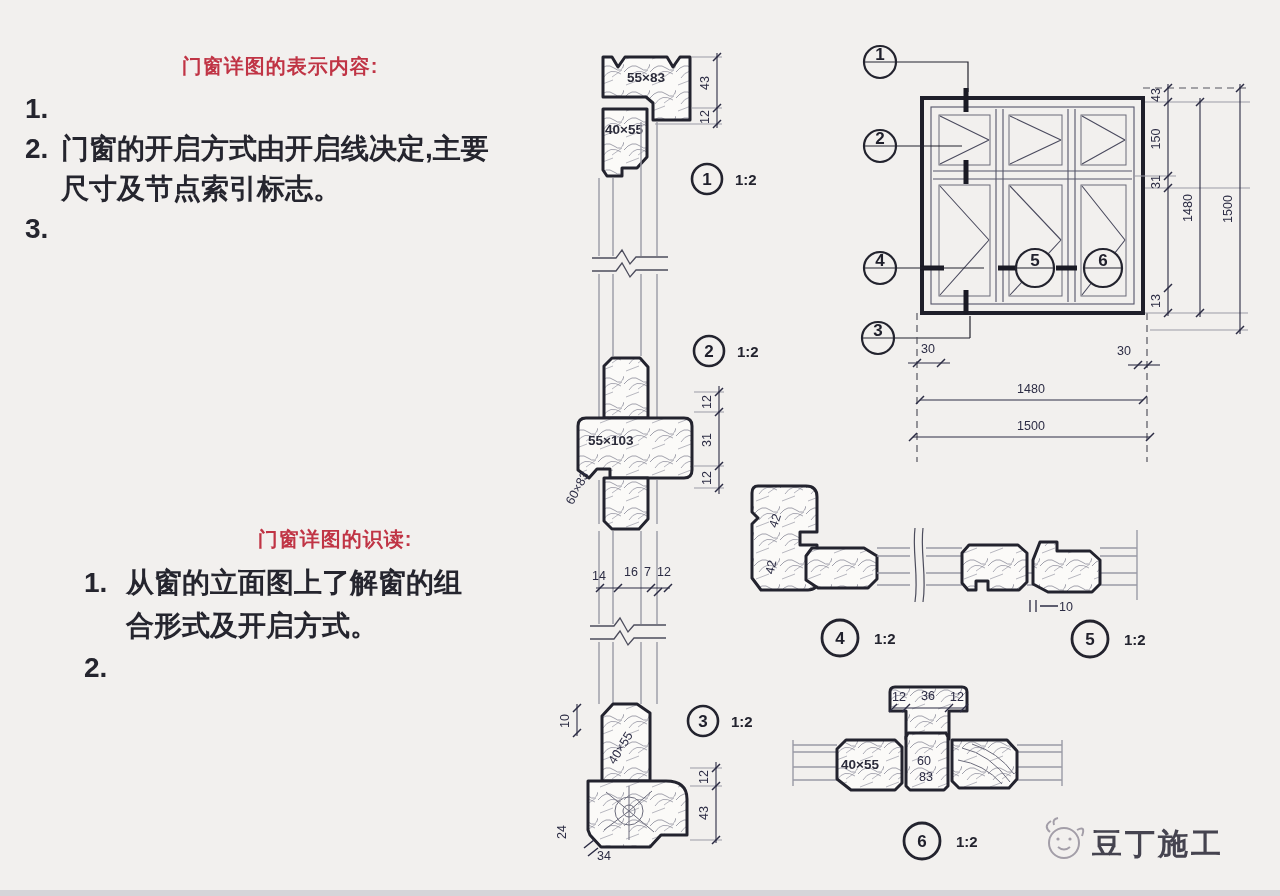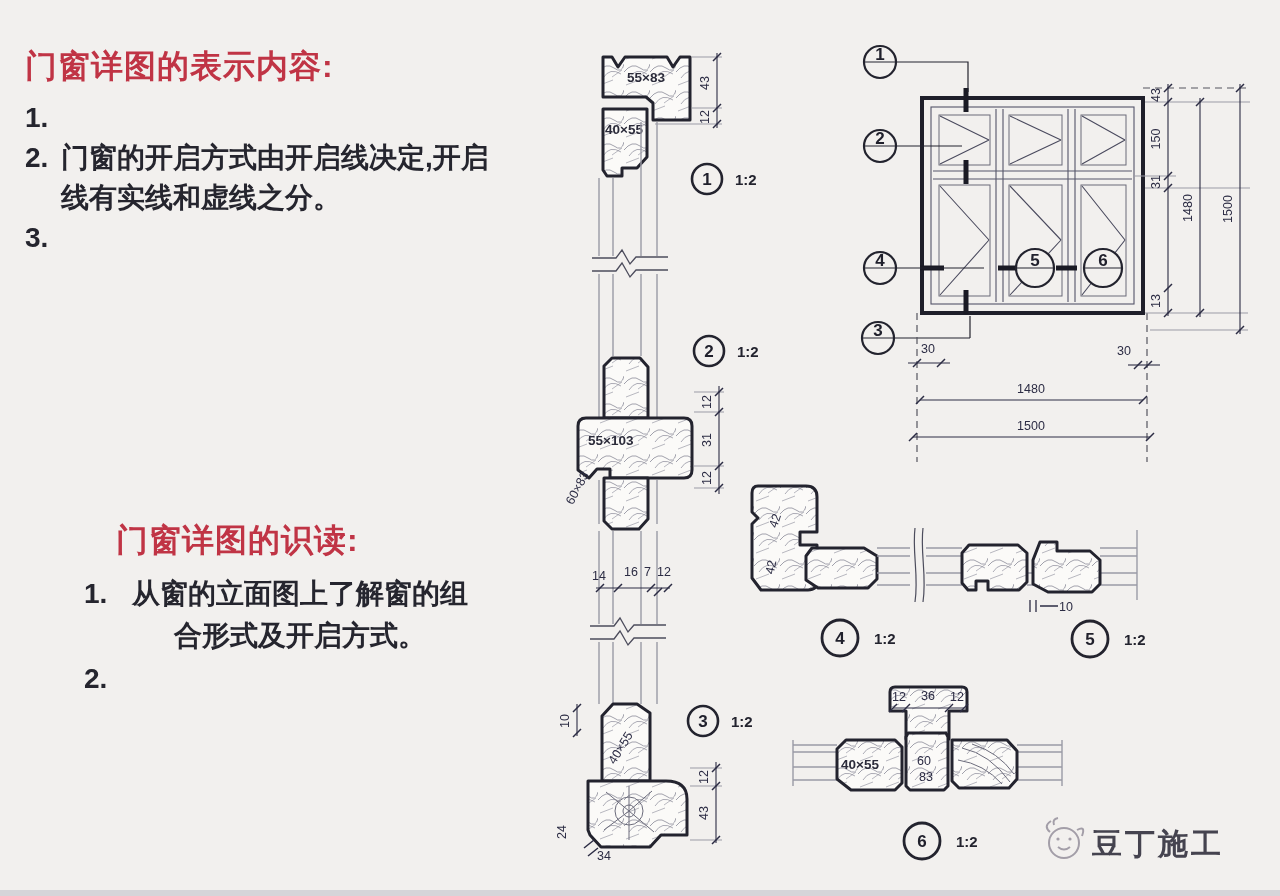--- a/index.html
+++ b/index.html
@@ -6,27 +6,27 @@
   body{
     width:1280px;height:896px;position:relative;overflow:hidden;
     background:#f2f0ee;
     font-family:"Liberation Sans","DejaVu Sans",sans-serif;
   }
   .slide{position:absolute;inset:0;}
   .bottom-strip{position:absolute;left:0;bottom:0;width:100%;height:6px;background:#d6d5d9;}
   .tb{position:absolute;color:#25252e;font-weight:700;}
   .tb1{left:25px;top:36px;width:510px;font-size:28px;line-height:1.43;}
   .tb2{left:84px;top:508px;width:470px;font-size:28px;line-height:1.52;}
-  .tb h2{margin:8px 0 8px 0;font-size:32px;color:#c03445;letter-spacing:1px;font-weight:700;}
+  .tb h2{margin:16px 0 8px 0;font-size:20px;color:#c03445;letter-spacing:1px;font-weight:700;text-align:center;}
   .tb2 h2{margin-left:32px;}
   .item{display:flex;align-items:flex-start;}
   .item .n{flex:none;width:36px;}
   .tb2 .item .n{width:42px;}
   .item .t{flex:none;width:436px;}
-  .tb2 .item .t{width:348px;text-align:center;}
+  .tb2 .item .t{width:348px;}
   svg{position:absolute;left:540px;top:0;}
   svg text{font-family:"Liberation Sans","DejaVu Sans",sans-serif;}
   .dim{font-size:12.5px;fill:#2c2c44;}
   .size{font-size:13.5px;font-weight:700;fill:#2b2b3a;}
   .num{font-size:17px;font-weight:700;fill:#20202c;text-anchor:middle;}
   .scale{font-size:15px;font-weight:700;fill:#23232e;}
   .brand{font-size:30px;font-weight:700;fill:#45434f;letter-spacing:3px;}
   .anm{text-anchor:middle;}
 </style>
 </head>
@@ -34,21 +34,21 @@
 
 <div class="slide">
 
   <section class="tb tb1">
     <h2>门窗详图的表示内容:</h2>
     <div class="item">
       <span class="n">1.</span>
     </div>
     <div class="item">
       <span class="n">2.</span>
-      <span class="t">门窗的开启方式由开启线决定,开启线有实线和虚线之分。</span>
+      <span class="t">门窗的开启方式由开启线决定,主要尺寸及节点索引标志。</span>
     </div>
     <div class="item">
       <span class="n">3.</span>
     </div>
   </section>
 
   <section class="tb tb2">
     <h2>门窗详图的识读:</h2>
     <div class="item">
       <span class="n">1.</span>

